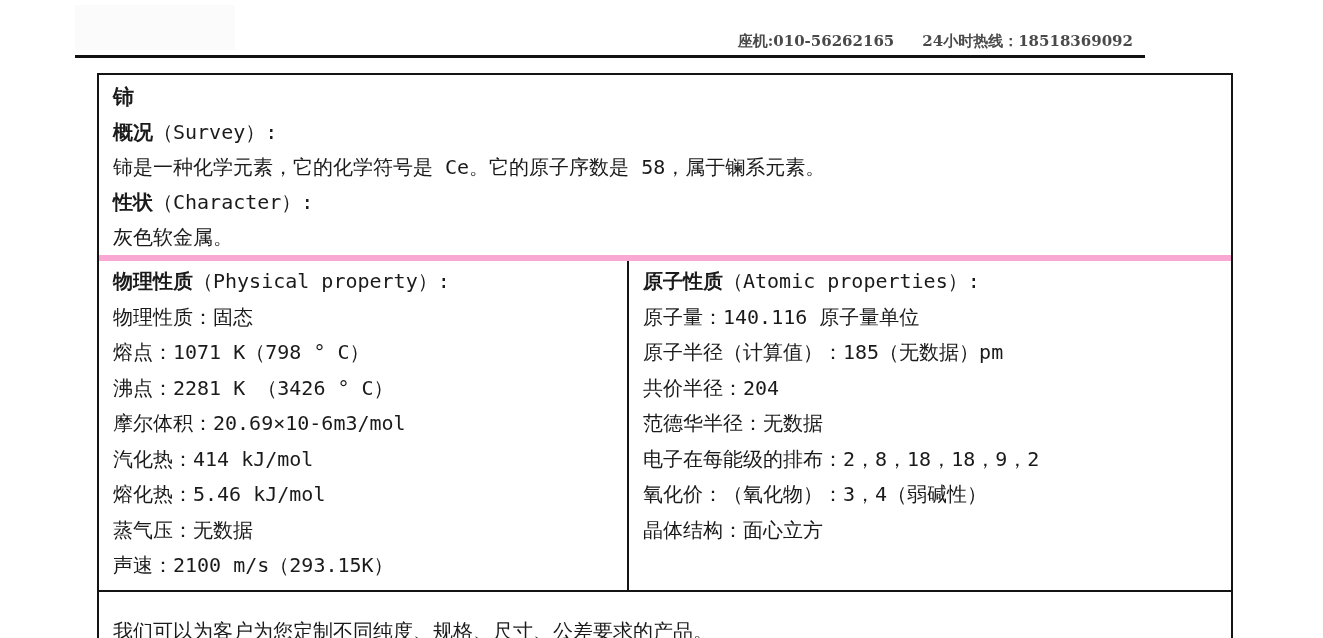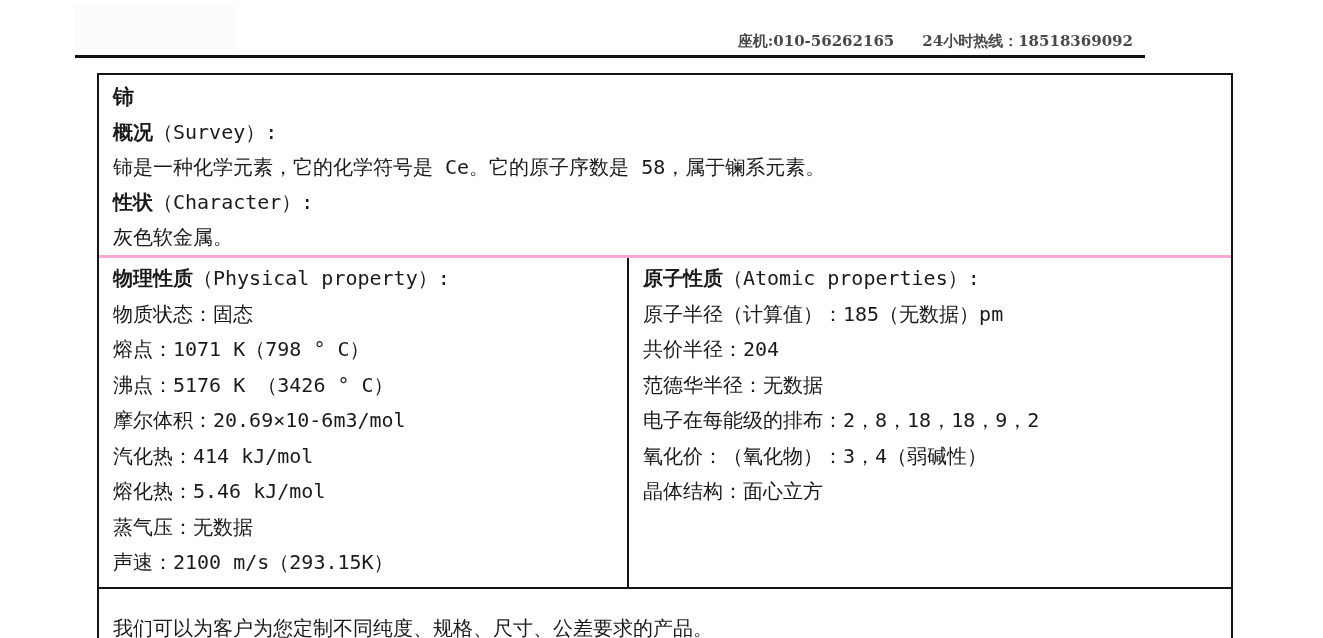--- a/index.html
+++ b/index.html
@@ -35,21 +35,21 @@
   
   .doc-table {
     position: absolute; left: 97px; top: 73px;
     width: 1136px; box-sizing: border-box;
     border: 2px solid #141414;
     font-size: 20px;
   }
   .row-intro { padding: 5px 14px 0 14px; height: 180px; box-sizing: border-box; }
   .row-intro .line { line-height: 35px; white-space: nowrap; }
   .title { font-weight: bold; font-size: 21px; }
-  .row-cols { display: flex; border-top: 3px solid #f9a8d4; border-bottom: 2px solid #141414; }
+  .row-cols { display: flex; border-top: 6px solid #f9a8d4; border-bottom: 2px solid #141414; }
   .col { box-sizing: border-box; padding: 3px 12px 6px 14px; }
   .col .line { line-height: 35.5px; white-space: nowrap; }
   .col-left  { width: 530px; border-right: 2px solid #141414; }
   .col-right { flex: 1; border-radius: 9px; }
   .heading b { font-weight: bold; }
   .heading span { font-weight: normal; margin-top: 12px; }
   .row-note { padding: 26px 14px; border-bottom: 2px solid #141414; }
   .row-note .line { line-height: 26px; white-space: nowrap; }
   .row-empty { height: 40px; }
 </style>
@@ -79,33 +79,34 @@
         <b>性状</b><span>（Character）:</span>
       </div>
       <div class="line">灰色软金属。</div>
     </div>
 
     <div class="row-cols">
       <div class="col col-left">
         <div class="line heading">
           <b>物理性质</b><span>（Physical property）:</span>
         </div>
-        <div class="line">物质状态：固态</div>
+        <div class="line">物理性质：固态</div>
         <div class="line">熔点：1071 K（798 ° C）</div>
-        <div class="line">沸点：5176 K （3426 ° C）</div>
+        <div class="line">沸点：2281 K （3426 ° C）</div>
         <div class="line">摩尔体积：20.69×10-6m3/mol</div>
         <div class="line">汽化热：414 kJ/mol</div>
         <div class="line">熔化热：5.46 kJ/mol</div>
         <div class="line">蒸气压：无数据</div>
         <div class="line">声速：2100 m/s（293.15K）</div>
       </div>
       <div class="col col-right">
         <div class="line heading">
           <b>原子性质</b><span>（Atomic properties）:</span>
         </div>
+        <div class="line">原子量：140.116 原子量单位</div>
         <div class="line">原子半径（计算值）：185（无数据）pm</div>
         <div class="line">共价半径：204</div>
         <div class="line">范德华半径：无数据</div>
         <div class="line">电子在每能级的排布：2，8，18，18，9，2</div>
         <div class="line">氧化价：（氧化物）：3，4（弱碱性）</div>
         <div class="line">晶体结构：面心立方</div>
       </div>
     </div>
 
     <div class="row-note">

